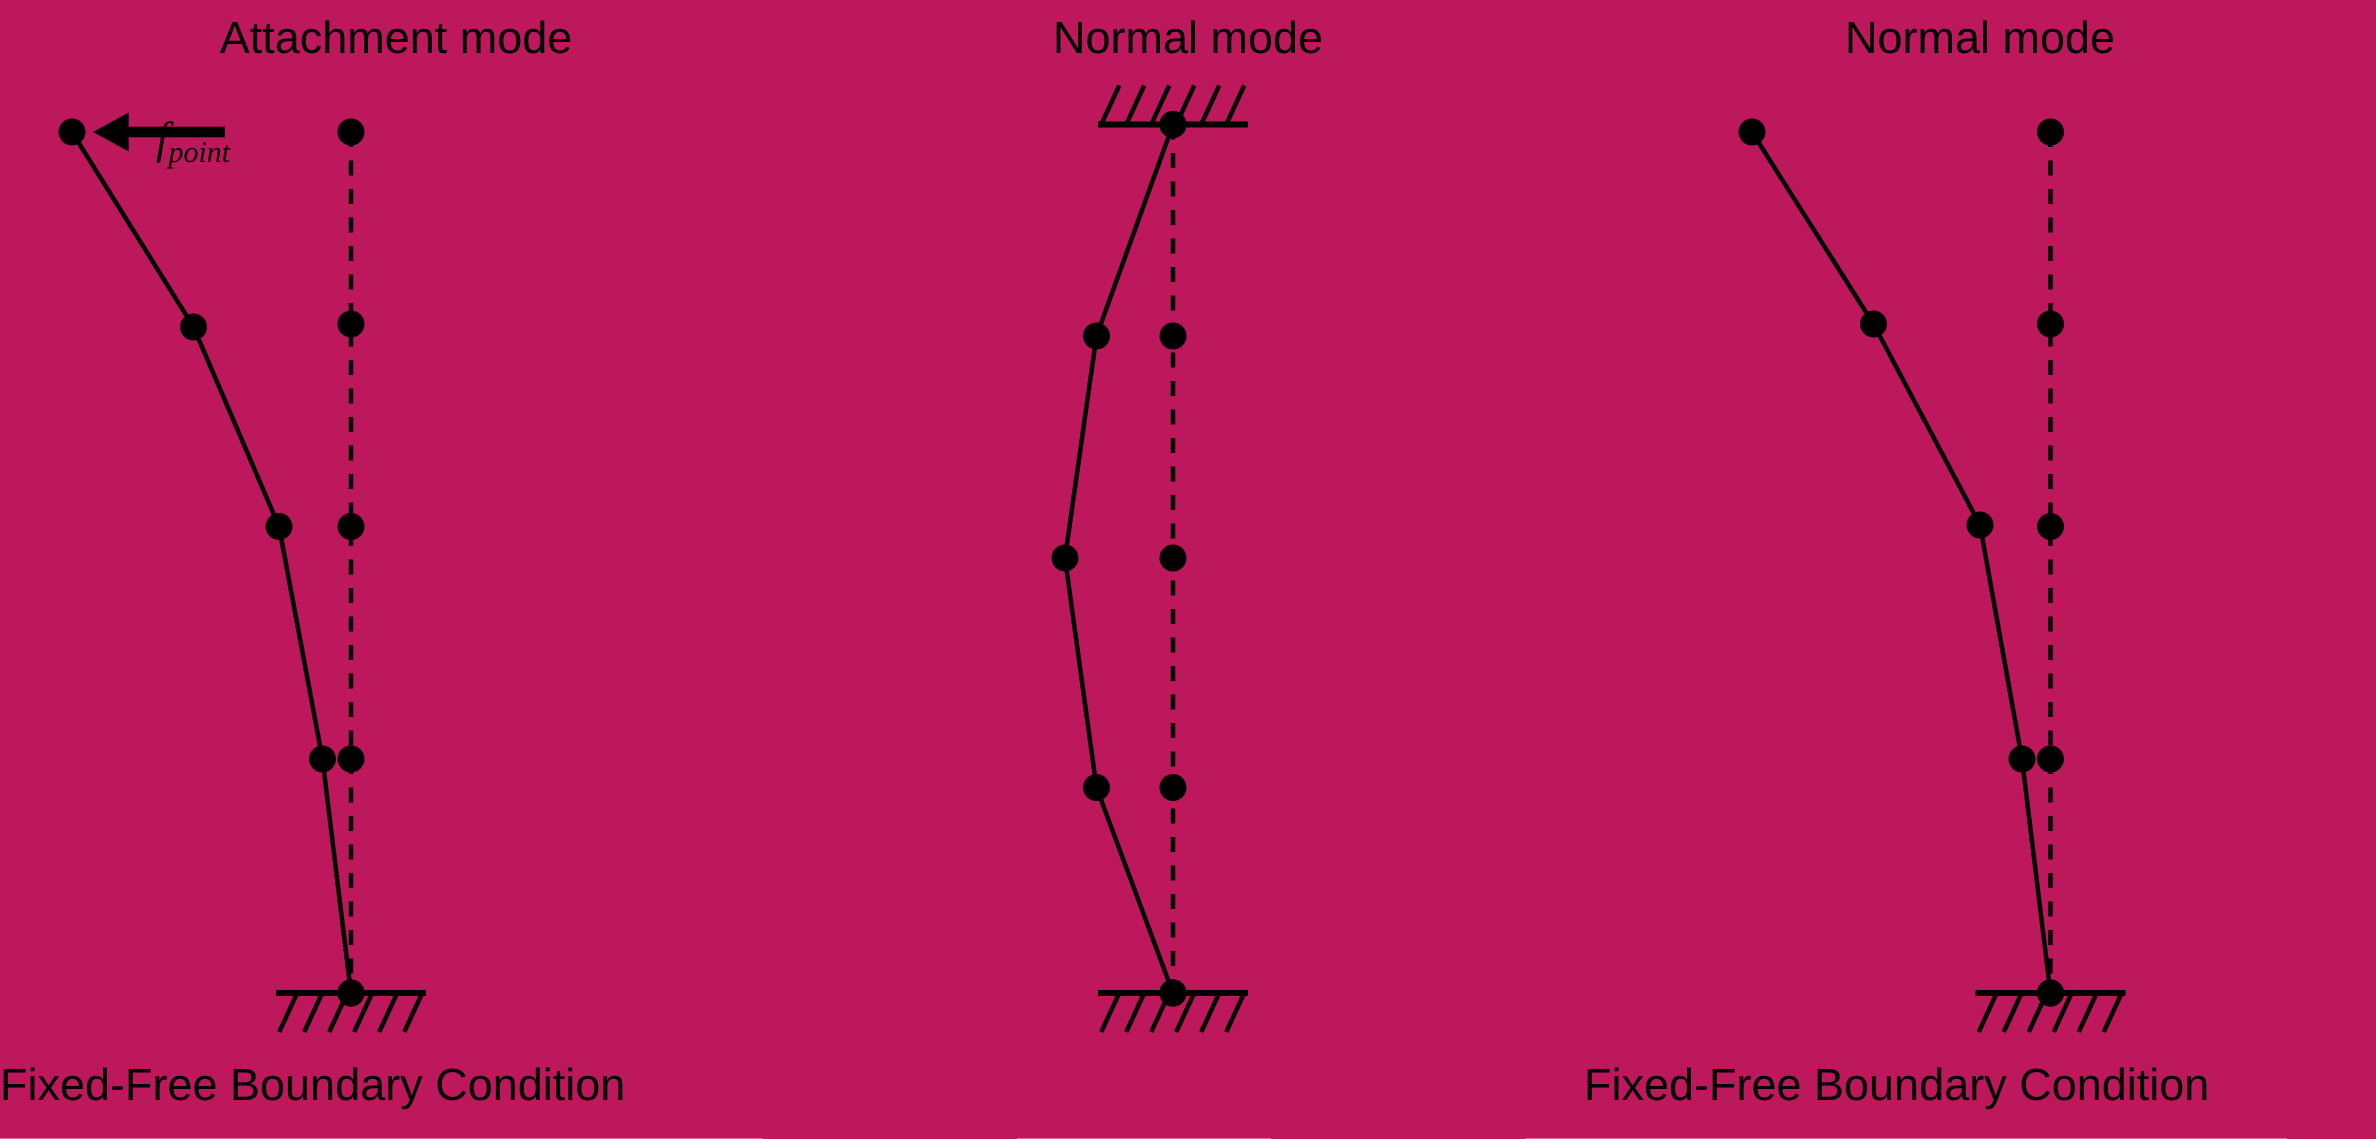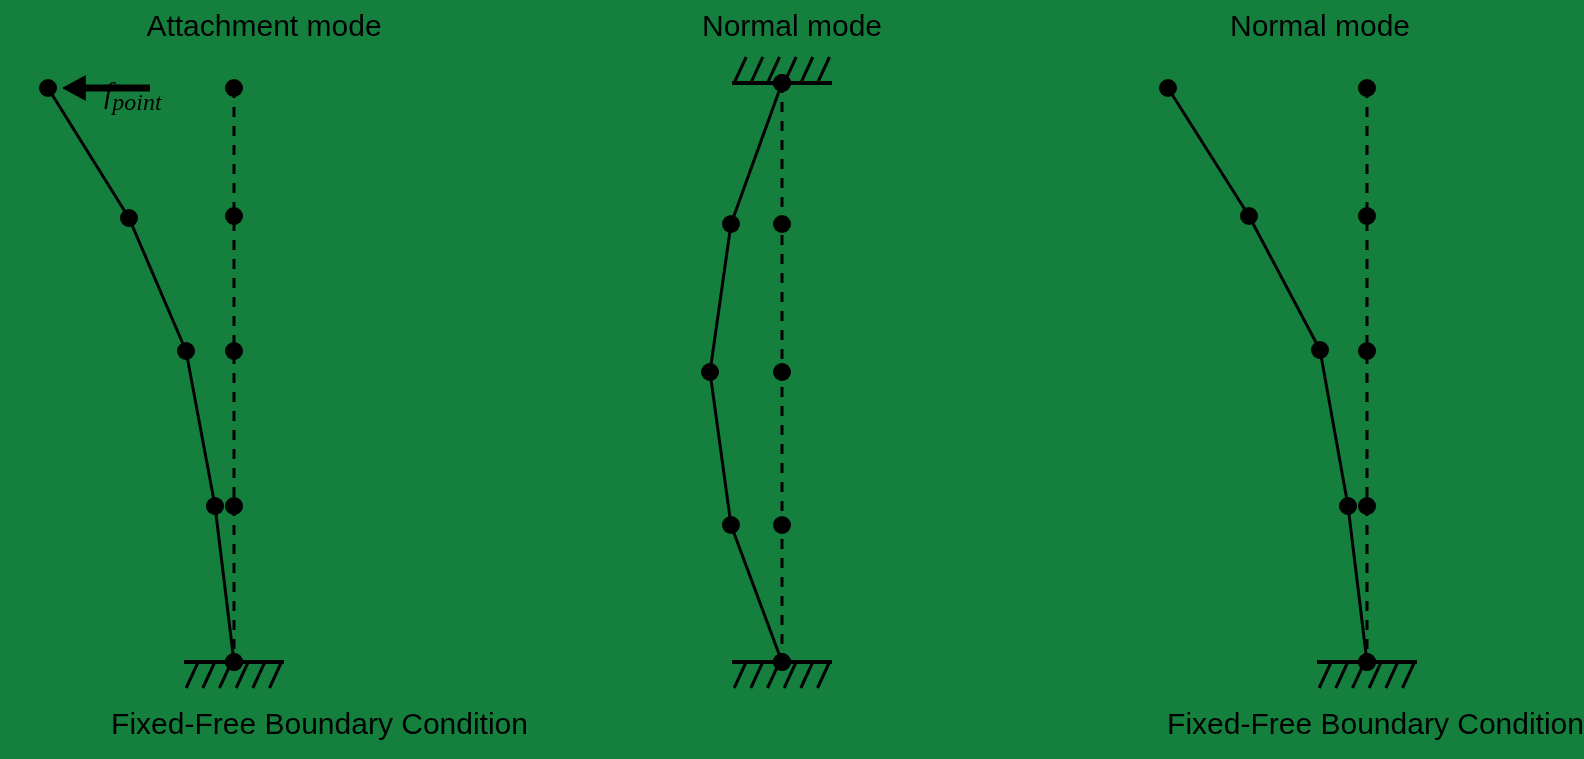--- a/index.html
+++ b/index.html
@@ -10,21 +10,21 @@
   body {
     width: 1584px;
     height: 759px;
     font-family: "Liberation Sans", sans-serif;
     overflow: hidden;
   }
   #figure {
     position: relative;
     width: 1584px;
     height: 759px;
-    background: #15803d;
+    background: #be185d;
   }
   .panel {
     position: absolute;
     top: 0;
     height: 759px;
   }
   .panel-title {
     position: absolute;
     top: 8px;
     width: 100%;
@@ -32,21 +32,21 @@
     font-family: "Liberation Sans", sans-serif;
     font-size: 30px;
     color: #000000;
     white-space: nowrap;
     line-height: 36px;
   }
   .panel-caption {
     position: absolute;
     top: 706px;
     width: 100%;
-    text-align: right;
+    text-align: left;
     font-family: "Liberation Sans", sans-serif;
     font-size: 30px;
     color: #000000;
     white-space: nowrap;
     line-height: 36px;
   }
   .beam-svg {
     position: absolute;
     left: 0;
     top: 0;
@@ -56,21 +56,21 @@
   }
   .force-label {
     position: absolute;
     font-family: "Liberation Serif", serif;
     font-style: italic;
     font-size: 30px;
     color: #000000;
     white-space: nowrap;
   }
   .force-label .sub {
-    font-size: 24px;
+    font-size: 20px;
     vertical-align: -0.30em;
     font-style: italic;
   }
 </style>
 </head>
 <body>
 
 <div id="figure">
     <div class="panel" style="left: 0px; width: 528px;">
       <div class="panel-title">Attachment mode</div>

